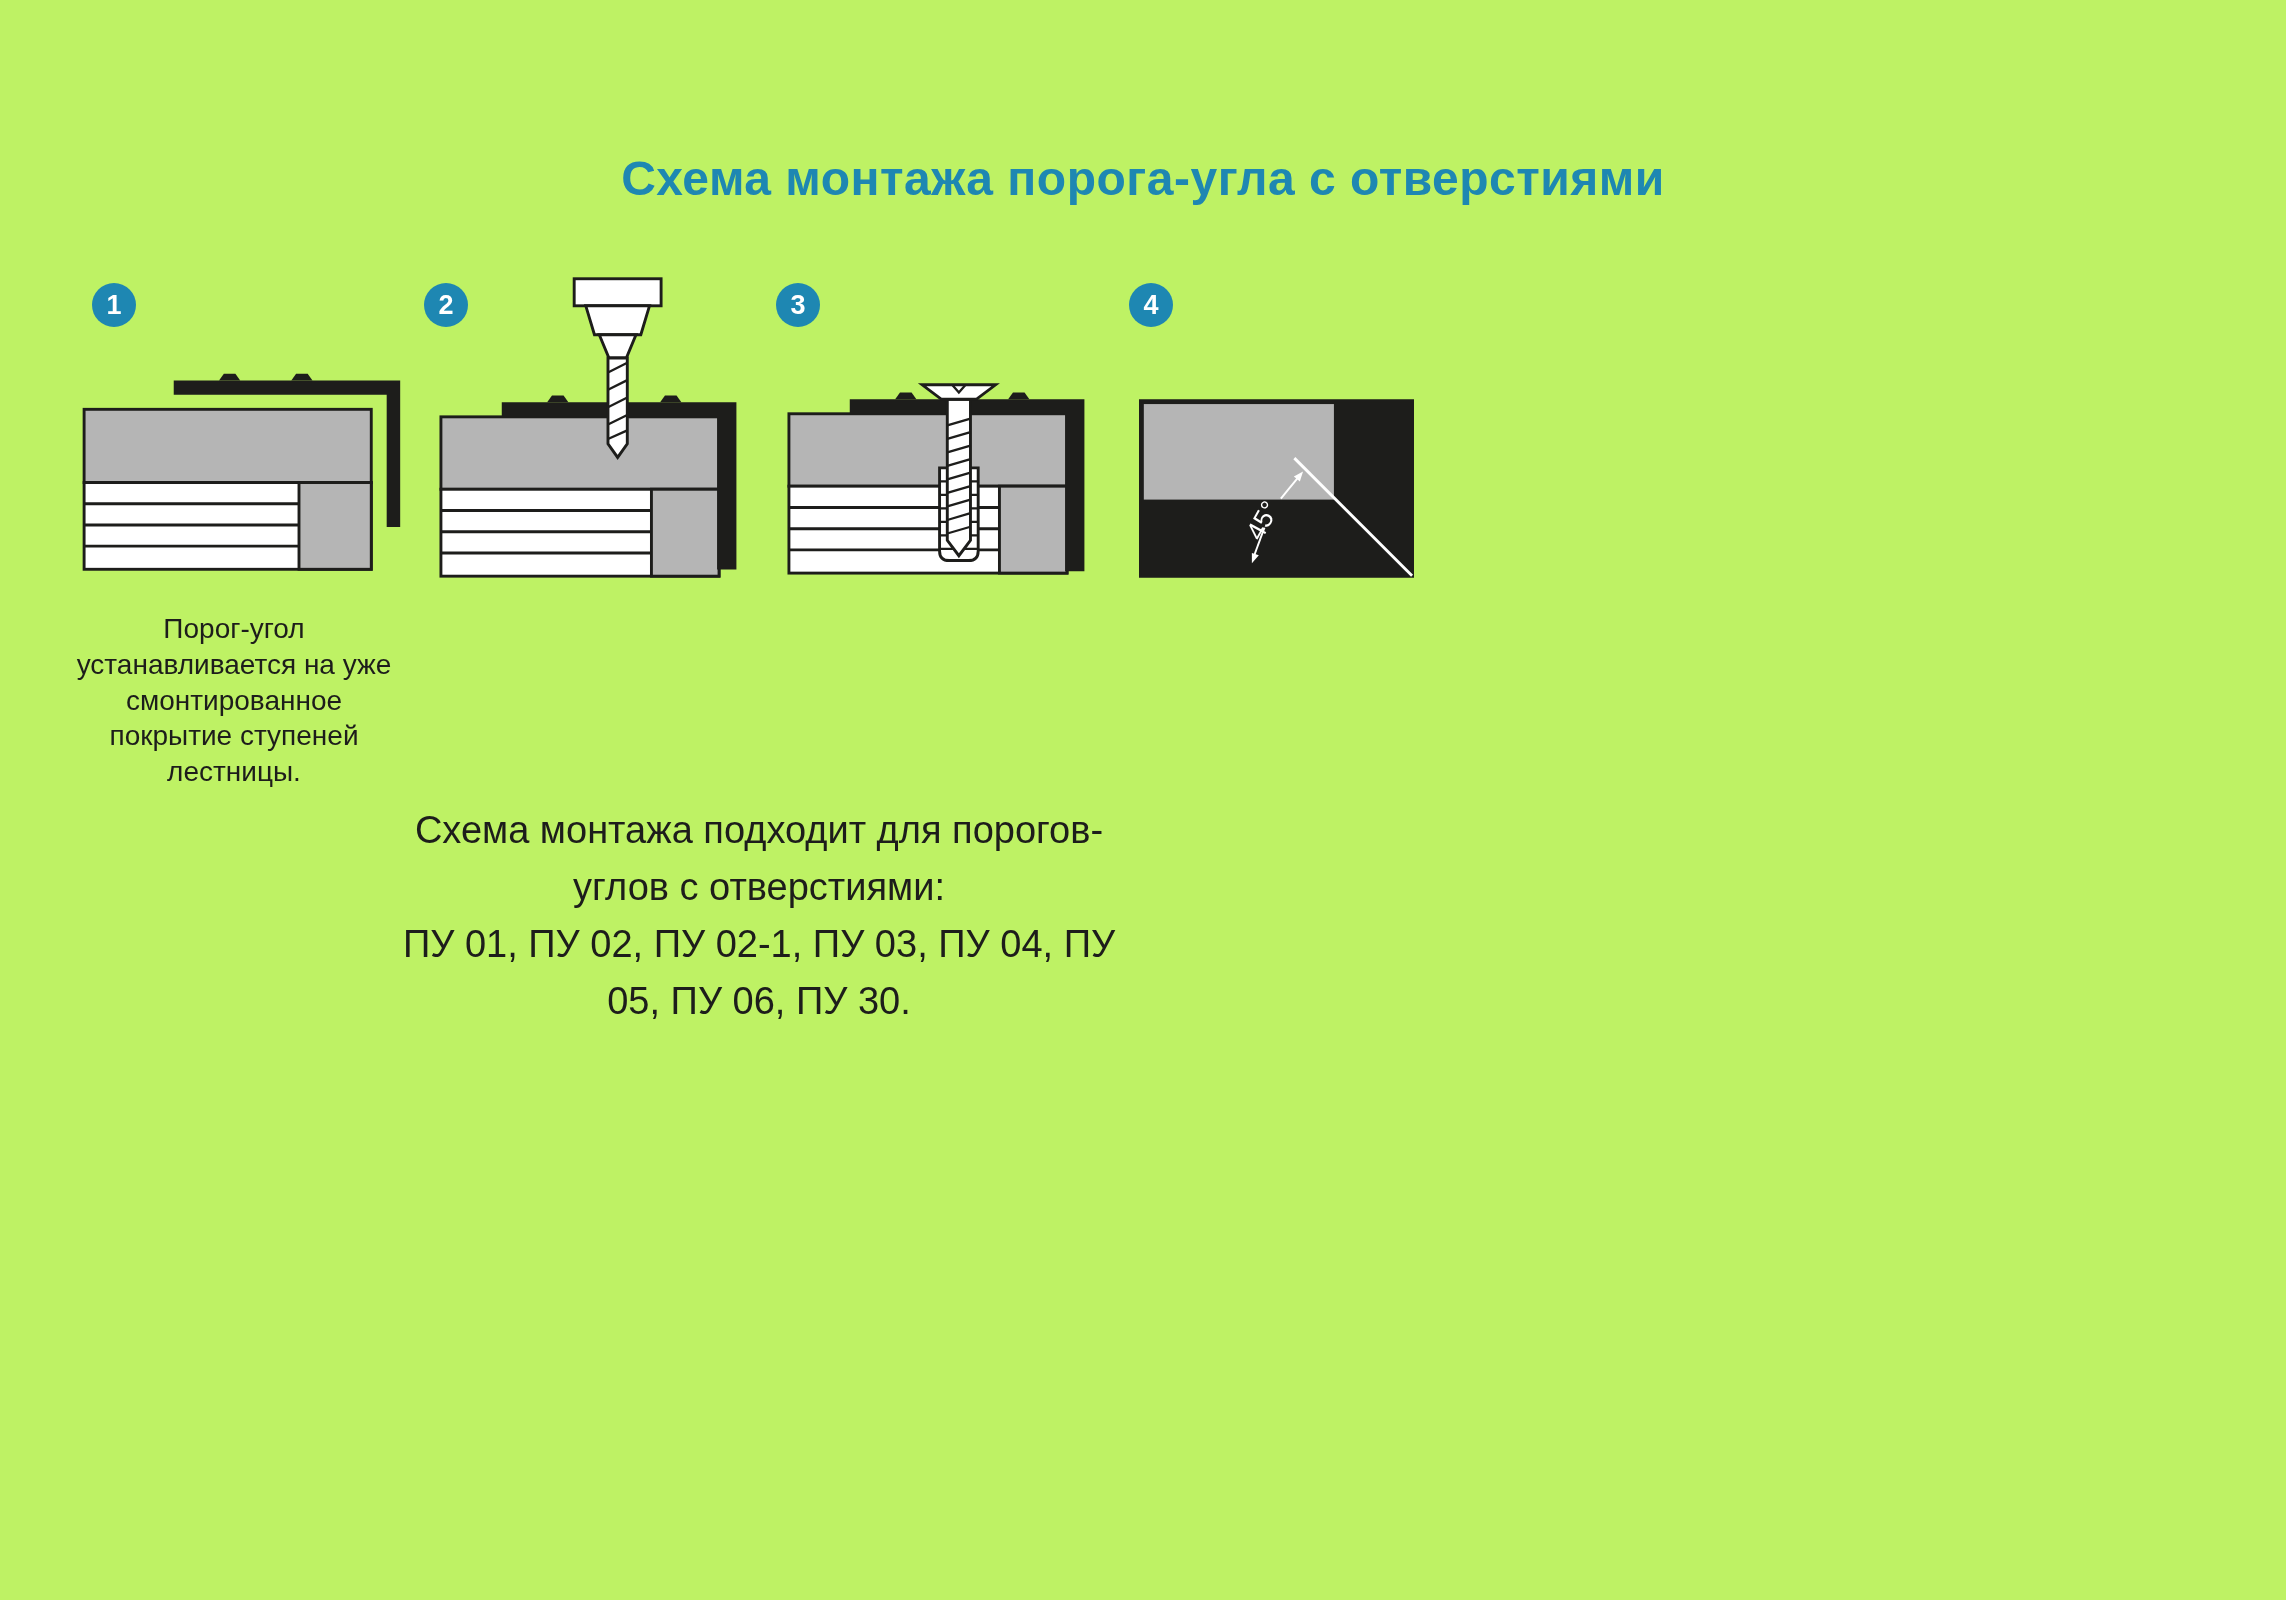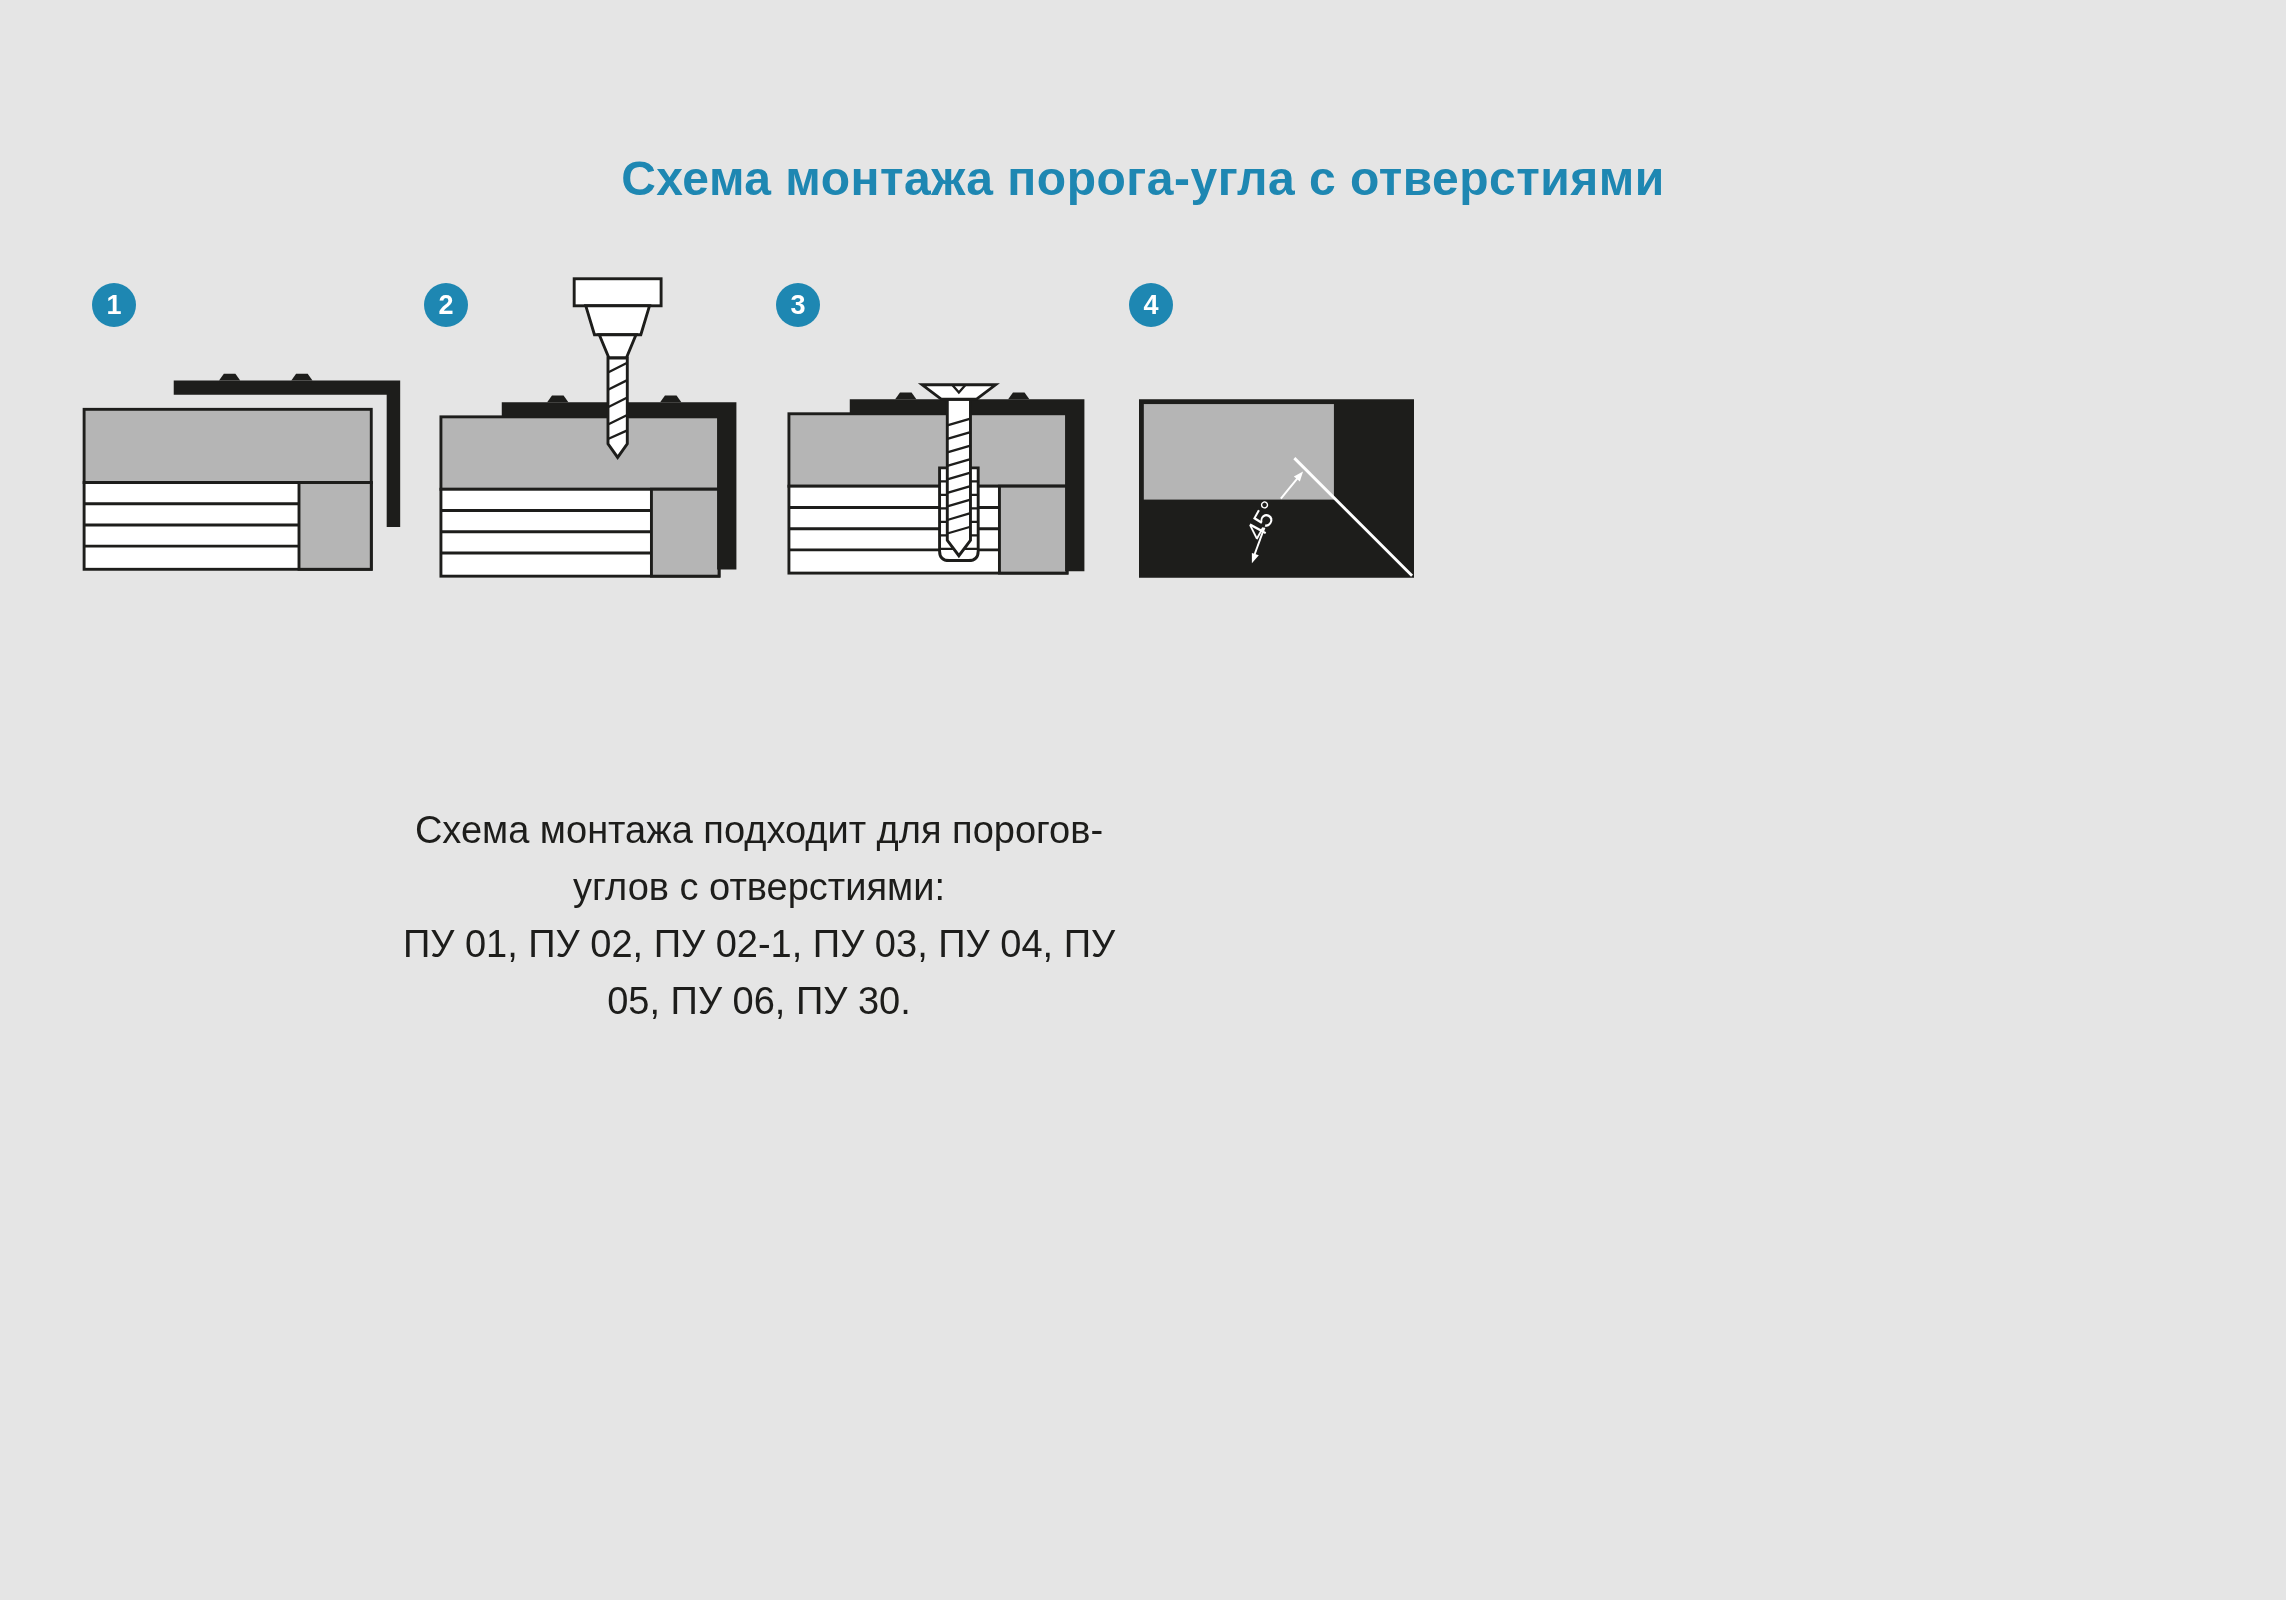--- a/index.html
+++ b/index.html
@@ -3,21 +3,21 @@
 <meta charset="utf-8">
 <style>
   :root{
     --color-accent:#1e87b2;
     --color-ink:#1d1d1b;
     --color-gray:#b5b5b5;
     --color-white:#ffffff;
   }
   html,body{margin:0;padding:0;background:#fff;}
   .page{
-    position:relative;width:2286px;height:1601px;background:#e5e5e5;overflow:hidden;
+    position:relative;width:2286px;height:1601px;background:#bef264;overflow:hidden;
     font-family:"Liberation Sans",sans-serif;color:var(--color-ink);
   }
   .title{
     position:absolute;left:0;top:151px;width:100%;text-align:center;
     font-size:48px;font-weight:bold;color:var(--color-accent);letter-spacing:0.5px;
   }
   .badge{
     position:absolute;width:44px;height:44px;border-radius:50%;
     background:var(--color-accent);color:#fff;display:flex;align-items:center;justify-content:center;
     font-size:27px;font-weight:bold;line-height:1;
@@ -118,18 +118,23 @@
     <line x1="161" y1="61" x2="283" y2="183" class="wln"></line>
     <g>
       <line x1="147" y1="103" x2="165" y2="81" class="wln2"></line>
       <polygon class="wfill" points="170,75 166.7,85.3 160.5,80.1"></polygon>
       <line x1="130" y1="133" x2="119" y2="163" class="wln2"></line>
       <polygon class="wfill" points="117,170 124.2,161.7 117.0,159.3"></polygon>
       <text x="136" y="130" fill="#ffffff" font-size="27" text-anchor="middle" transform="rotate(-61 136 130)" font-family="Liberation Sans, sans-serif">45°</text>
     </g>
   </svg>
 
+  <div class="caption" style="left:53px;top:611px;width:362px">Порог-угол
+устанавливается на уже
+смонтированное
+покрытие ступеней
+лестницы.</div>
 
   <div class="footer">Схема монтажа подходит для порогов-углов с отверстиями:
 ПУ 01, ПУ 02, ПУ 02-1, ПУ 03, ПУ 04, ПУ 05, ПУ 06, ПУ 30.</div>
 
 </div>
 
 
 </body></html>

